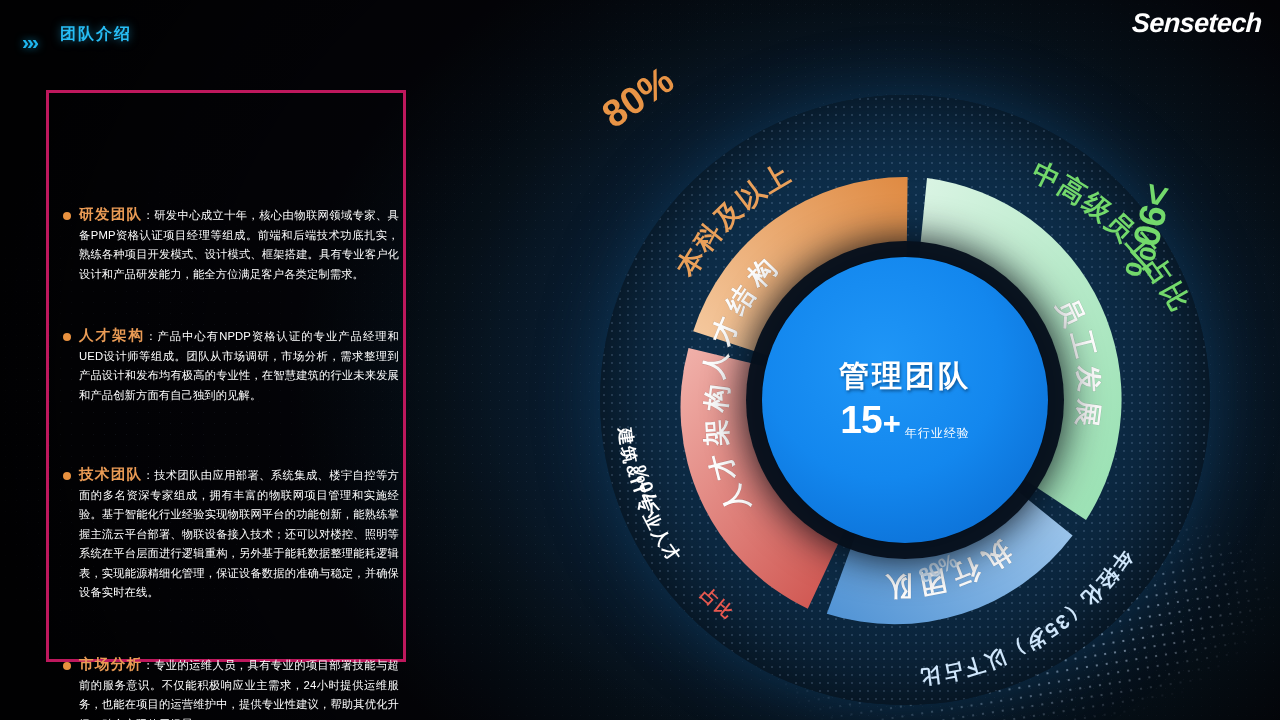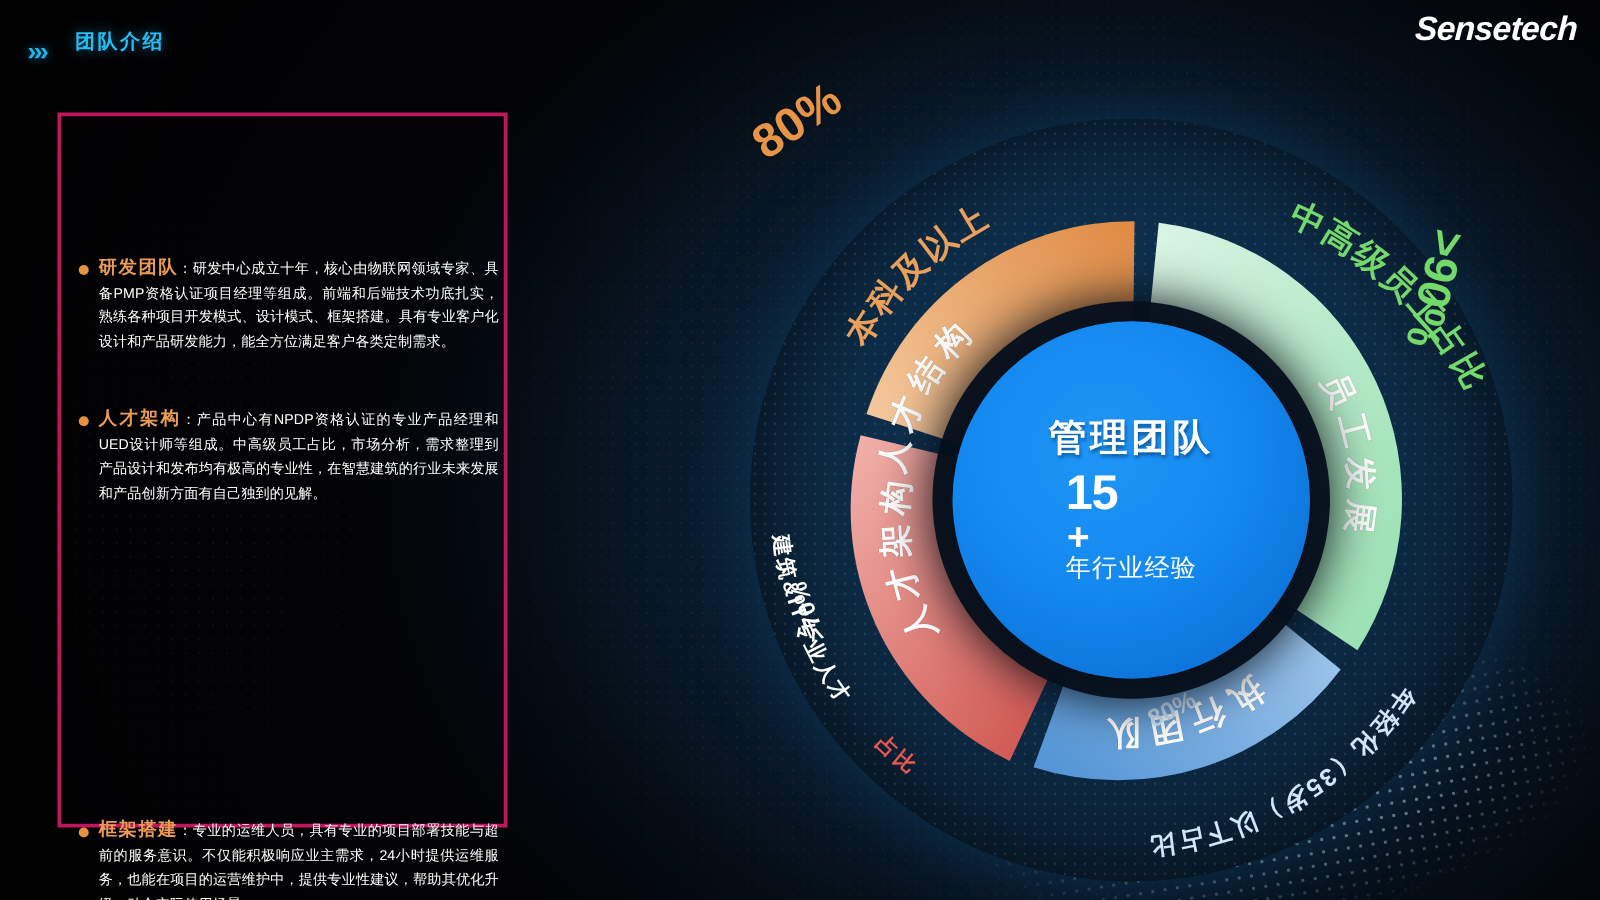--- a/index.html
+++ b/index.html
@@ -122,24 +122,24 @@
     border-radius:50%;
     background:radial-gradient(circle at 42% 36%, #1f96f7 0%, #1387ee 48%, #0d74da 78%, #0a63bd 100%);
     box-shadow:0 0 0 16px rgba(6,16,28,.96), 0 0 38px 18px rgba(3,10,18,.9);
     display:flex; flex-direction:column; align-items:center; justify-content:center;
   }
   .hub-title {
     font-size:30px; font-weight:bold; color:#ffffff; letter-spacing:3px;
     text-shadow:1px 2px 3px rgba(0,40,80,.55); line-height:1;
     margin-bottom:9px;
   }
-  .hub-sub { display:flex; align-items:flex-start; color:#fff; line-height:1;flex-direction:column; }
+  .hub-sub { display:flex; align-items:flex-end; color:#fff; line-height:1; }
   .hub-num { font-size:39px; font-weight:bold; letter-spacing:-1px; }
   .hub-plus { font-size:31px; font-weight:bold; margin:0 4px 0 1px; }
-  .hub-unit { font-size:20px; letter-spacing:1px; }
+  .hub-unit { font-size:12px; letter-spacing:1px; }
 
   
   .arc-label { position:absolute; font-weight:bold; white-space:nowrap; transform-origin:center center; }
   .outer-note { font-size:21px; letter-spacing:3px; }
 
   svg text { font-family:"Liberation Sans","DejaVu Sans",sans-serif; }
   .svg-seg-name {
     fill:#ffffff; font-size:27px; font-weight:bold; letter-spacing:6px;
     paint-order:stroke; stroke:rgba(0,0,0,.18); stroke-width:.6px;
   }
@@ -173,29 +173,35 @@
   <div class="para" id="para0">
     <span class="bullet"></span>
     <div class="ptext">
       <span class="lead">研发团队</span><span>：</span><span>研发中心成立十年，核心由物联网领域专家、具备PMP资格认证项目经理等组成。前端和后端技术功底扎实，熟练各种项目开发模式、设计模式、框架搭建。具有专业客户化设计和产品研发能力，能全方位满足客户各类定制需求。</span>
     </div>
   </div>
 
   <div class="para" id="para1">
     <span class="bullet"></span>
     <div class="ptext">
-      <span class="lead">人才架构</span><span>：</span><span>产品中心有NPDP资格认证的专业产品经理和UED设计师等组成。中高级员工占比，市场分析，需求整理到产品设计和发布均有极高的专业性，在智慧建筑的行业未来发展和产品创新方面有自己独到的见解。</span>
-    </div>
-  </div>
-
+      <span class="lead">人才架构</span><span>：</span><span>产品中心有NPDP资格认证的专业产品经理和UED设计师等组成。团队从市场调研，市场分析，需求整理到产品设计和发布均有极高的专业性，在智慧建筑的行业未来发展和产品创新方面有自己独到的见解。</span>
+    </div>
+  </div>
+
+  <div class="para" id="para2">
+    <span class="bullet"></span>
+    <div class="ptext">
+      <span class="lead">技术团队</span><span>：</span><span>技术团队由应用部署、系统集成、楼宇自控等方面的多名资深专家组成，拥有丰富的物联网项目管理和实施经验。基于智能化行业经验实现物联网平台的功能创新，能熟练掌握主流云平台部署、物联设备接入技术；还可以对楼控、照明等系统在平台层面进行逻辑重构，另外基于能耗数据整理能耗逻辑表，实现能源精细化管理，保证设备数据的准确与稳定，并确保设备实时在线。</span>
+    </div>
+  </div>
 
   <div class="para" id="para3">
     <span class="bullet"></span>
     <div class="ptext">
-      <span class="lead">框架搭建</span><span>：</span><span>专业的运维人员，具有专业的项目部署技能与超前的服务意识。不仅能积极响应业主需求，24小时提供运维服务，也能在项目的运营维护中，提供专业性建议，帮助其优化升级，贴合实际使用场景。</span>
+      <span class="lead">市场分析</span><span>：</span><span>专业的运维人员，具有专业的项目部署技能与超前的服务意识。不仅能积极响应业主需求，24小时提供运维服务，也能在项目的运营维护中，提供专业性建议，帮助其优化升级，贴合实际使用场景。</span>
     </div>
   </div>
 </div>
 
 <div id="donut-area">
   <div class="disc">
     <div class="disc-dots"></div>
   </div>
 
   <svg class="ring-svg" viewBox="0 0 610 610">

